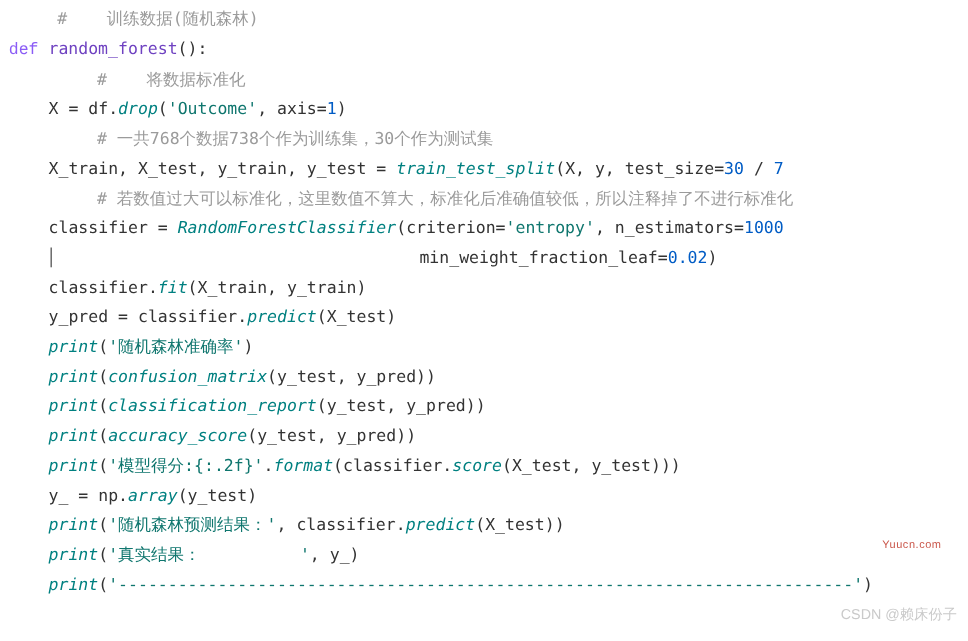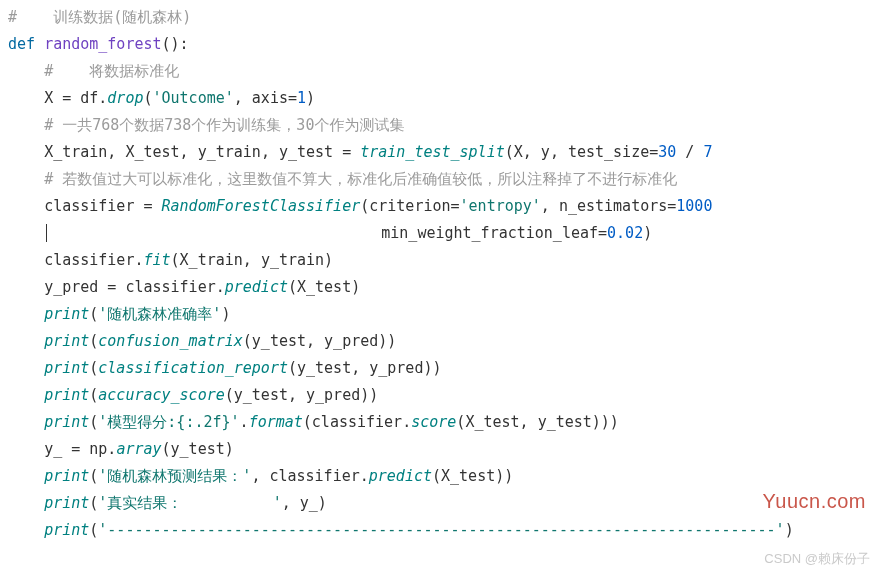--- a/index.html
+++ b/index.html
@@ -13,38 +13,38 @@
   }
   pre.code {
     margin: 0;
     padding: 4px 8px;
     font-family: "DejaVu Sans Mono", "Consolas", "Menlo", monospace;
     font-size: 15px;
     line-height: 27px;
     white-space: pre;
     color: #333;
   }
-  .tok-comment { color: #9b9b9b; }
-  .tok-keyword { color: #0369a1; }  
+  .tok-comment { color: #9b9b9b; margin-left: 44px; }
+  .tok-keyword { color: #8b5cf6; font-family: Liberation Mono, monospace; }  
   .tok-funcdef { color: #6f42c1; }  
   .tok-call    { color: #008080; font-style: italic; }  
   .tok-ident   { color: #333333; }
   .tok-op      { color: #333333; }
   .tok-paren   { color: #333333; }
   .tok-num     { color: #005cc5; }
   .tok-str     { color: #0f766e; font-weight: normal; }
   .tok-kwarg   { color: #333333; }
   .cursor-bar  { border-left: 1px solid #333; margin-left: 2px; }
   .watermark-red {
     position: absolute;
-    right: 14px;
+    right: 24px;
     top: 490px;
     color: #c0392b;
     font-family: sans-serif;
-    font-size: 20px;
+    font-size: 10px;
     letter-spacing: 0.5px;
     opacity: 0.85;
   }
   .watermark-grey {
     position: absolute;
     right: 10px;
     top: 550px;
     color: #bdbdbd;
     font-family: Liberation Sans, sans-serif;
     font-size: 13px;

